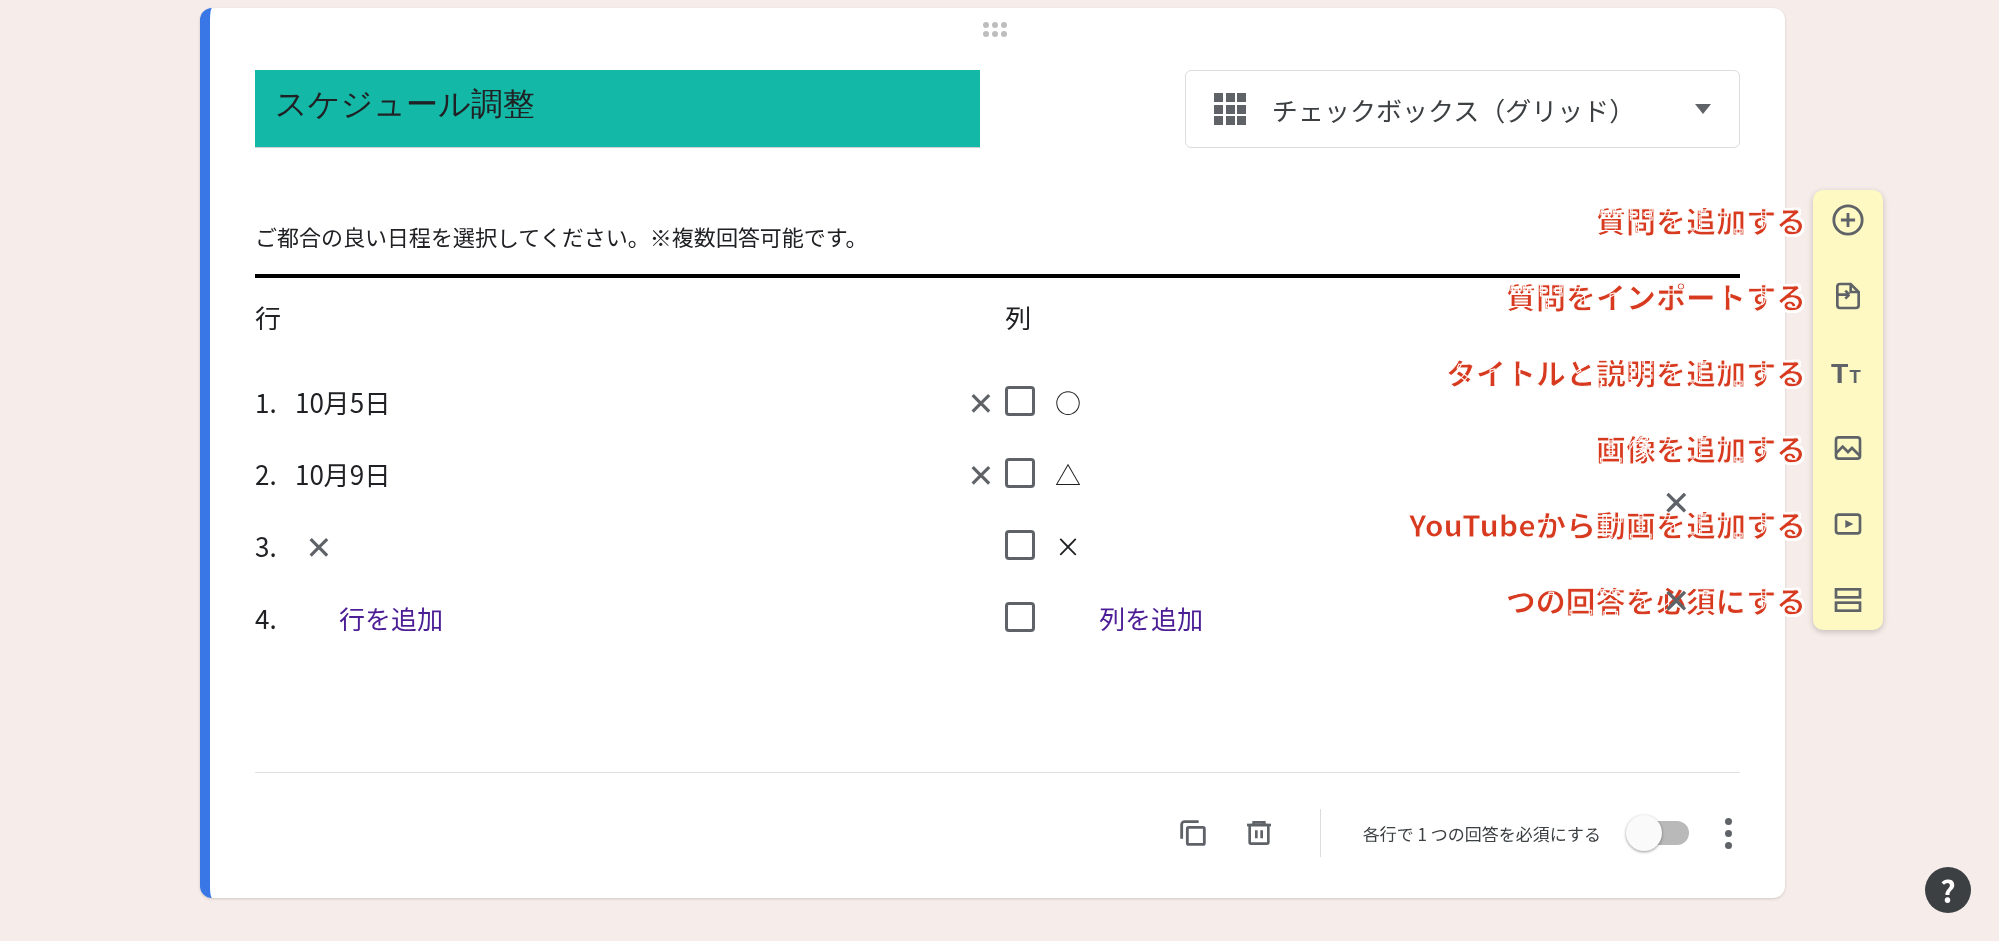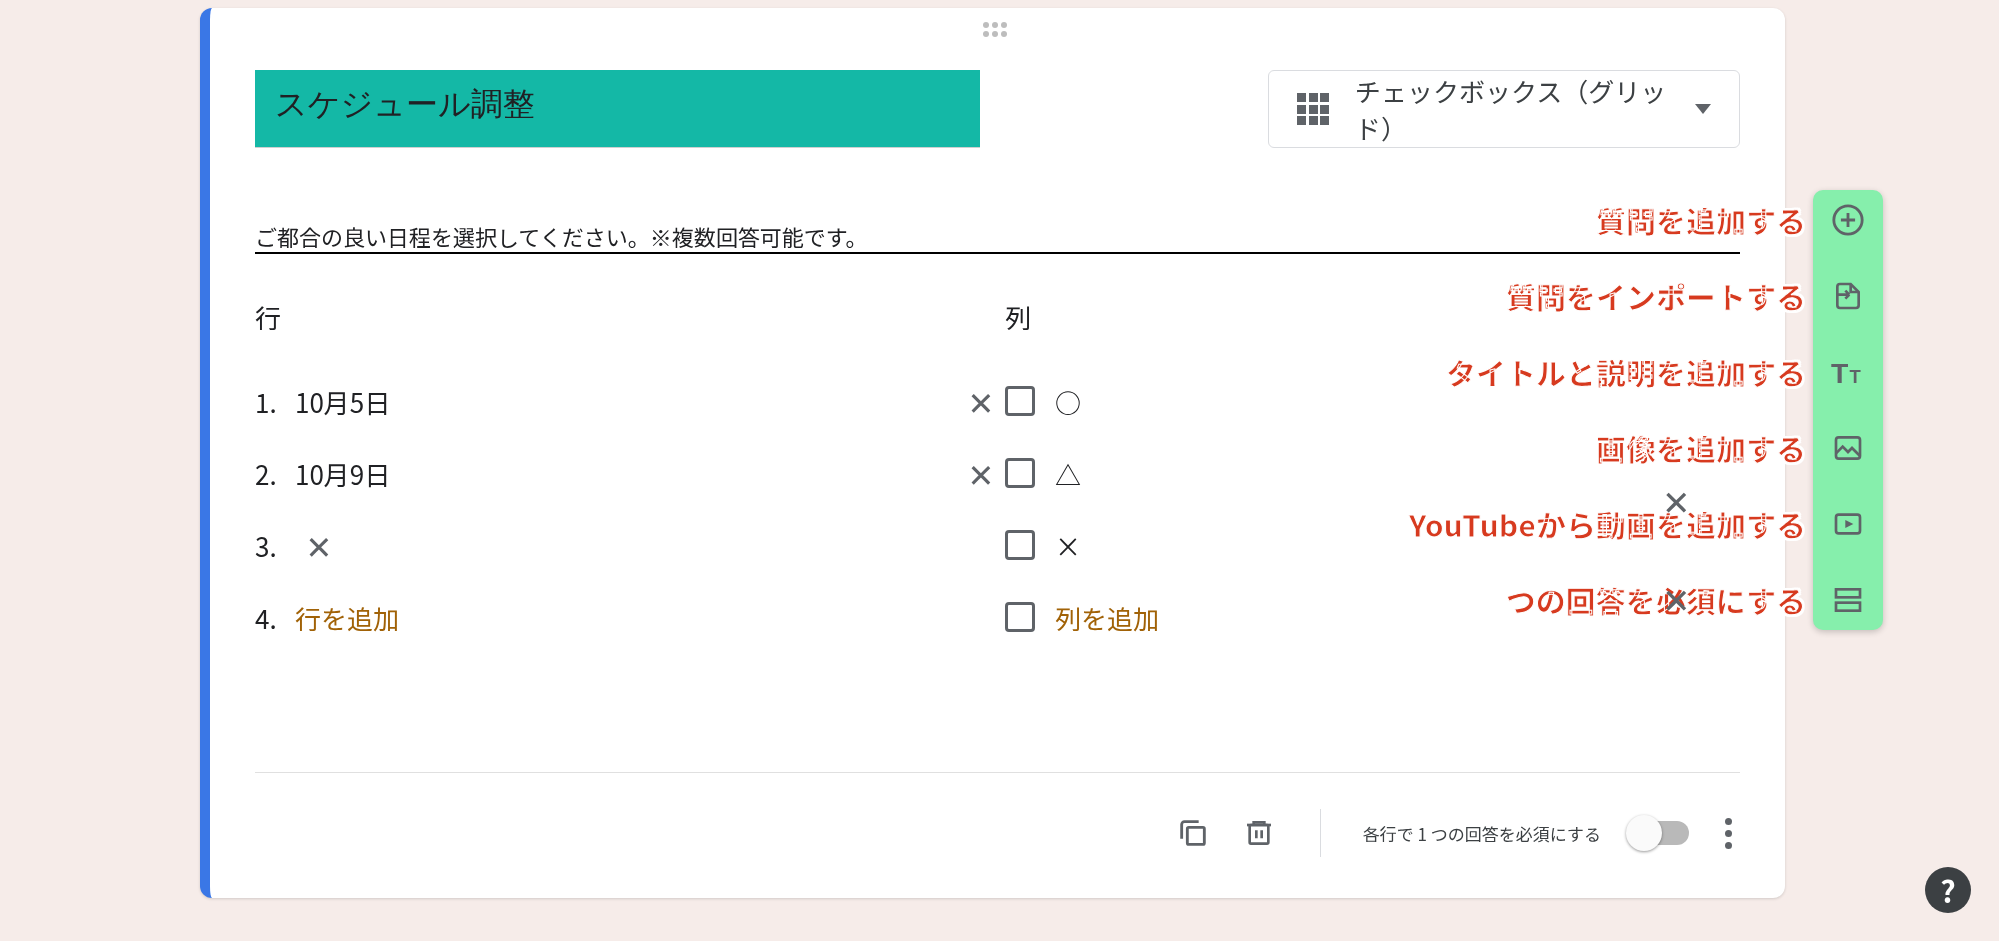--- a/index.html
+++ b/index.html
@@ -50,21 +50,21 @@
     width: 725px;
     font-size: 32px;
     padding: 16px 20px 24px 20px;
     background: #14b8a6;
     border: none;
     border-bottom: 1px solid #d0d0d0;
     outline: none;
     color: #202124;
   }
   .type-select {
-    width: 472px;
+    width: 555px;
     height: 78px;
     border: 1px solid #dadce0;
     border-radius: 6px;
     display: flex;
     align-items: center;
     padding: 0 28px;
     cursor: pointer;
     position: relative;
   }
   .type-select .grid-ico {
@@ -82,21 +82,22 @@
     border-left: 8px solid transparent;
     border-right: 8px solid transparent;
     border-top: 10px solid #5f6368;
   }
 
   .desc {
     position: absolute;
     top: 212px;
     left: 45px;
     right: 45px;
-    border-bottom: 2px solid #000000;
+    border-bottom: 4px solid #000000;
+    padding-bottom: 22px;
     font-size: 22px;
     color: #202124;
   }
 
   .gridarea {
     position: absolute;
     top: 290px;
     left: 45px;
     right: 45px;
   }
@@ -123,21 +124,21 @@
   }
   .rows { width: 750px; float: left; }
   .cols { margin-left: 750px; }
   .cb {
     width: 30px; height: 30px;
     border: 3px solid #5f6368;
     border-radius: 4px;
     margin-right: 20px;
     flex-shrink: 0;
   }
-  .add-ph { color: #a16207; }
+  .add-ph { color: #4c1d95; margin-left: 44px; }
   .add-row .num { color: #202124; }
 
   .foot-sep {
     position: absolute;
     left: 45px; right: 45px;
     bottom: 125px;
     border-top: 1px solid #e0e0e0;
   }
   .footer {
     position: absolute;
@@ -163,21 +164,21 @@
   }
   .kebab { display:flex; flex-direction:column; gap:5px; cursor:pointer; padding:8px; }
   .kebab span { width:7px; height:7px; background:#5f6368; border-radius:50%; }
 
   
   .side {
     position: absolute;
     left: 1813px;
     top: 190px;
     width: 70px;
-    background: #86efac;
+    background: #fef9c3;
     border-radius: 10px;
     box-shadow: 0 2px 6px rgba(0,0,0,.2);
     padding: 12px 0;
     display: flex;
     flex-direction: column;
     align-items: center;
     gap: 40px;
   }
   .side-item { position: relative; width: 36px; height: 36px; cursor: pointer; display:flex; align-items:center; justify-content:center; }
   .side-label {

